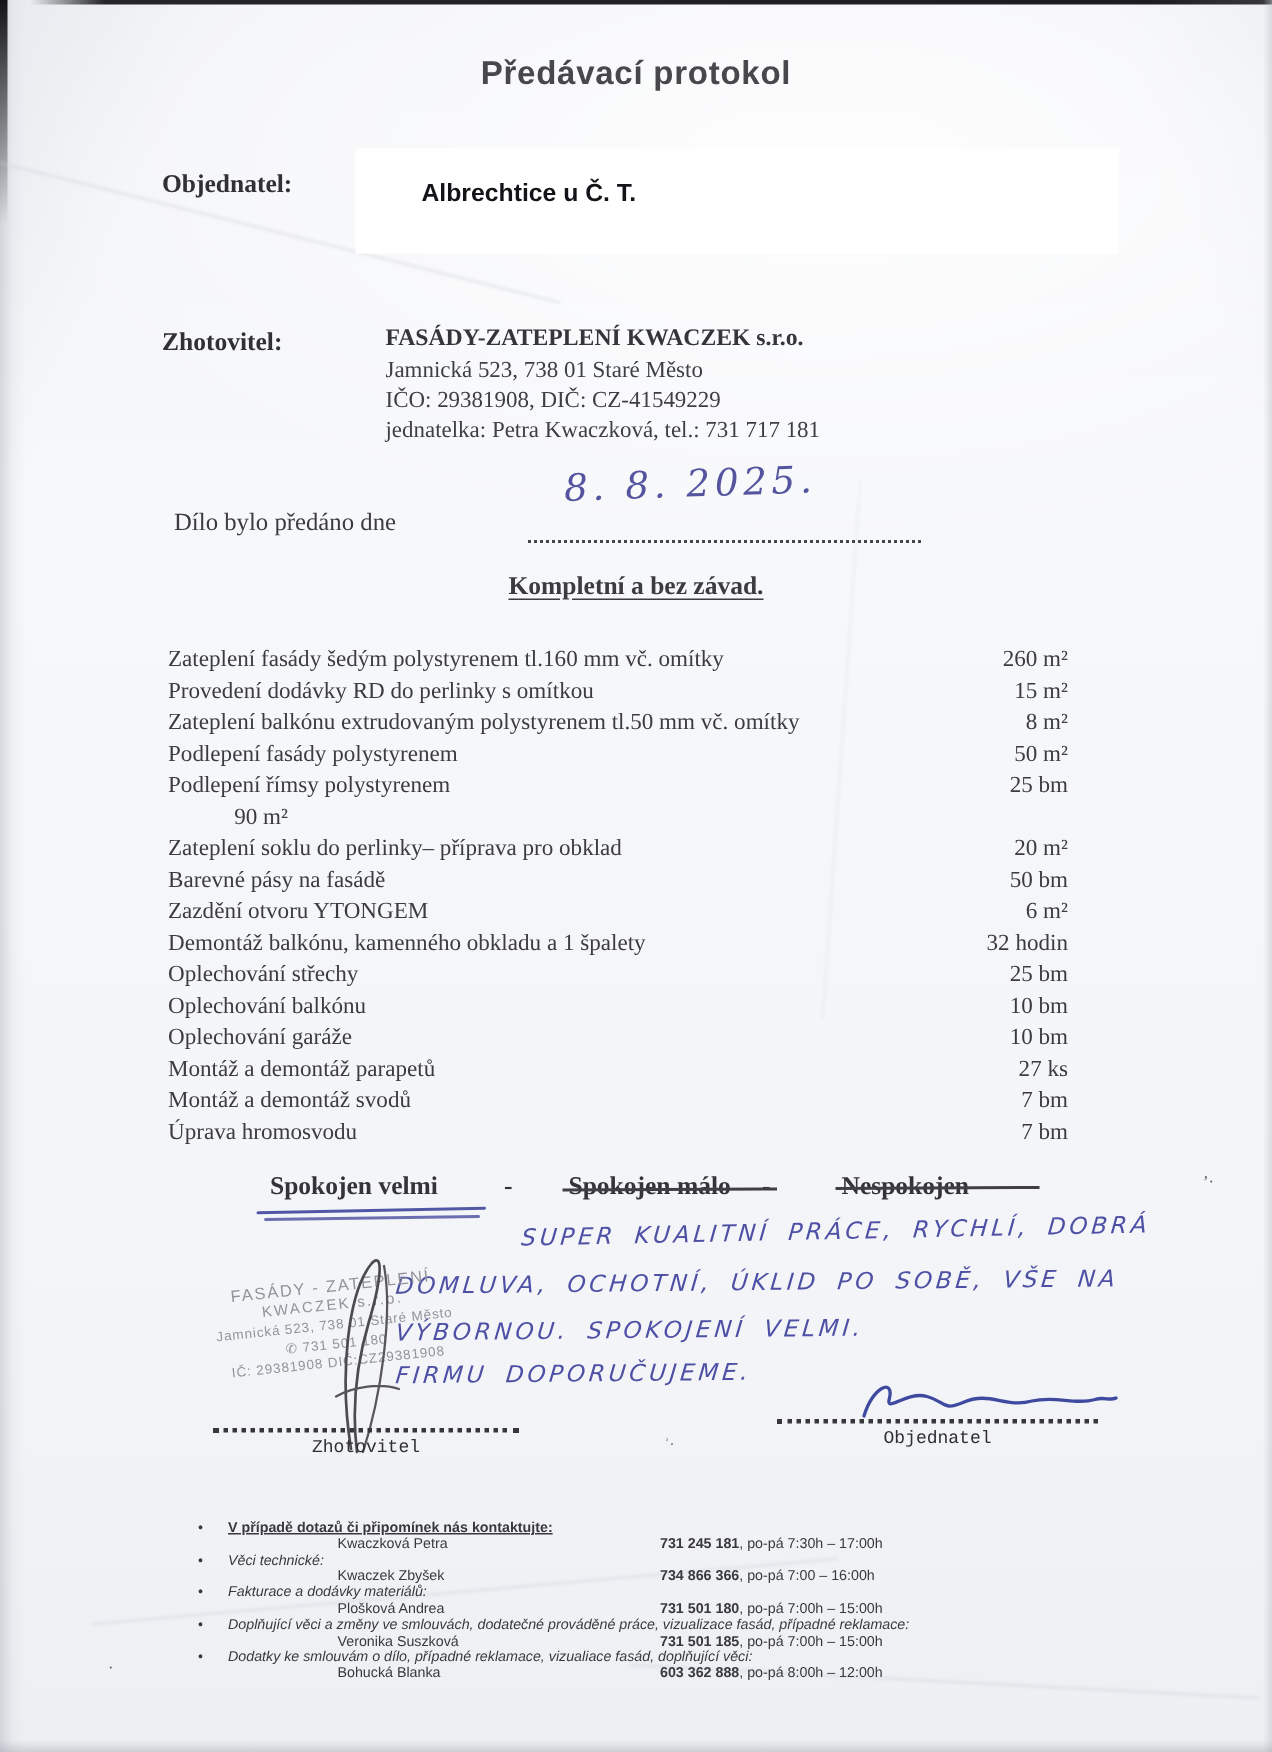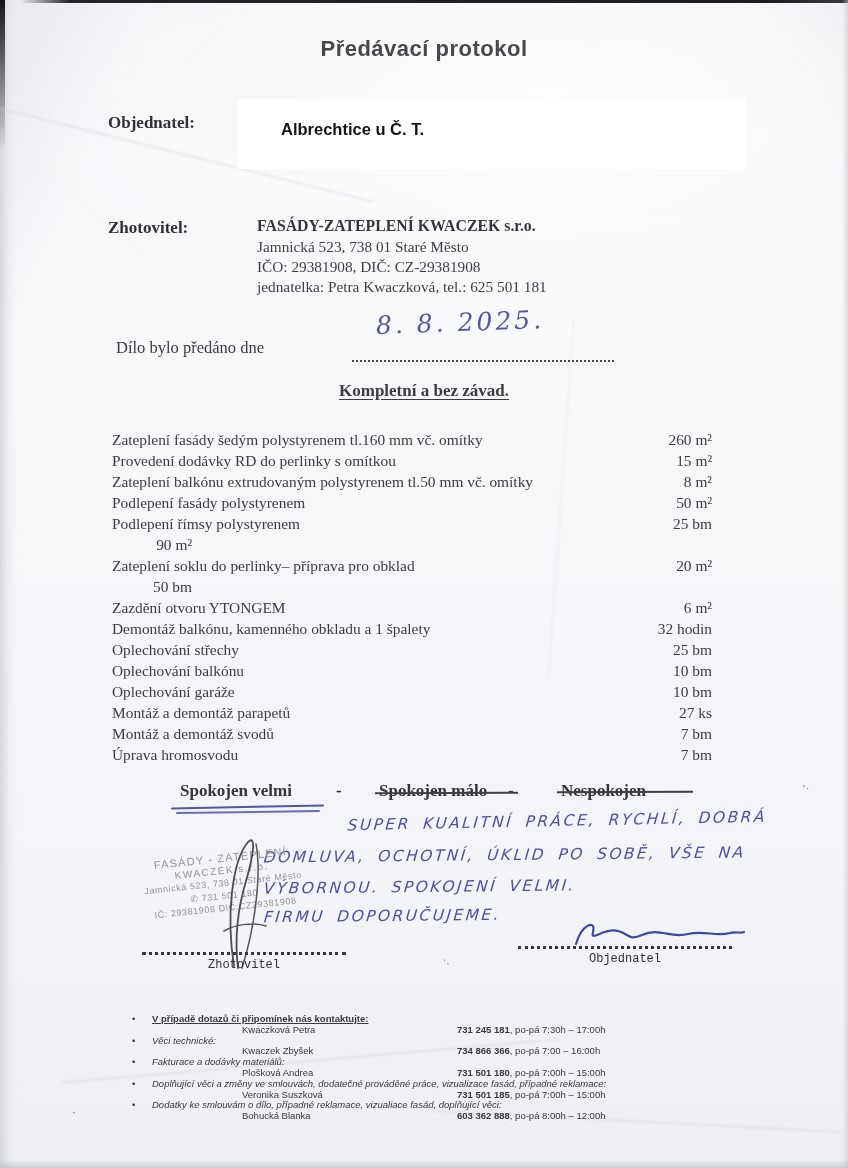--- a/index.html
+++ b/index.html
@@ -56,21 +56,21 @@
   
   .dotline{border-bottom:3px dotted #36363c;}
   .sig-label{font-size:12px;color:#2f2f35;text-align:center;font-family:Liberation Mono, monospace;}
   
   .footer{left:130px;top:1014px;width:620px;font-family:"Liberation Sans",sans-serif;font-size:9.5px;color:#38383e;}
   .f-cat{line-height:10.8px;padding-left:22px;font-style:italic;}
   .f-bullet{position:absolute;left:2px;font-style:normal;}
   .f-cat{position:relative;}
   .contact.first .cat{font-style:normal;font-weight:700;text-decoration:underline;}
   .f-line{line-height:10.8px;padding-left:95px;}
-  .f-name{display:inline-block;width:215px;margin-left:17px;}
+  .f-name{display:inline-block;width:215px;}
   .f-phone{font-weight:700;}
 </style>
 </head>
 <body>
 
 <div class="page">
 
   <div class="abs edge-left-band"></div>
   <div class="abs edge-top"></div>
   <div class="abs edge-left-sliver"></div>
@@ -86,22 +86,22 @@
 
   <div class="abs title">Předávací protokol</div>
 
   <div class="abs party-label" style="left:108px;top:113px;">Objednatel:</div>
   <div class="abs obj-box"></div>
   <div class="abs obj-value">Albrechtice u Č. T.</div>
 
   <div class="abs party-label" style="left:108px;top:218px;">Zhotovitel:</div>
   <div class="abs co-name" style="left:257px;top:217px;">FASÁDY-ZATEPLENÍ KWACZEK s.r.o.</div>
   <div class="abs co-line" style="left:257px;top:238px;">Jamnická 523, 738 01 Staré Město</div>
-  <div class="abs co-line" style="left:257px;top:258px;">IČO: 29381908, DIČ: CZ-29381908</div>
-  <div class="abs co-line" style="left:257px;top:278px;">jednatelka: Petra Kwaczková, tel.: 625 501 181</div>
+  <div class="abs co-line" style="left:257px;top:258px;">IČO: 29381908, DIČ: CZ-41549229</div>
+  <div class="abs co-line" style="left:257px;top:278px;">jednatelka: Petra Kwaczková, tel.: 731 717 181</div>
 
   <div class="abs dilo">Dílo bylo předáno dne</div>
   <div class="abs date-dots"></div>
   <div class="abs hand-date">8. 8. 2025.</div>
 
   <div class="abs komplet"><span>Kompletní a bez závad.</span></div>
 
   <div class="abs items">
     <div class="item-row">
         <span class="item-label">Zateplení fasády šedým polystyrenem tl.160 mm vč. omítky</span>
@@ -124,20 +124,21 @@
         <span class="item-qty">25 bm</span>
       </div>
     <div class="item-row">
         <span class="item-qty">90 m²</span>
       </div>
     <div class="item-row">
         <span class="item-label">Zateplení soklu do perlinky– příprava pro obklad</span>
         <span class="item-qty">20 m²</span>
       </div>
     <div class="item-row">
+        <span class="item-label">Barevné pásy na fasádě</span>
         <span class="item-qty">50 bm</span>
       </div>
     <div class="item-row">
         <span class="item-label">Zazdění otvoru YTONGEM</span>
         <span class="item-qty">6 m²</span>
       </div>
     <div class="item-row">
         <span class="item-label">Demontáž balkónu, kamenného obkladu a 1 špalety</span>
         <span class="item-qty">32 hodin</span>
       </div>

